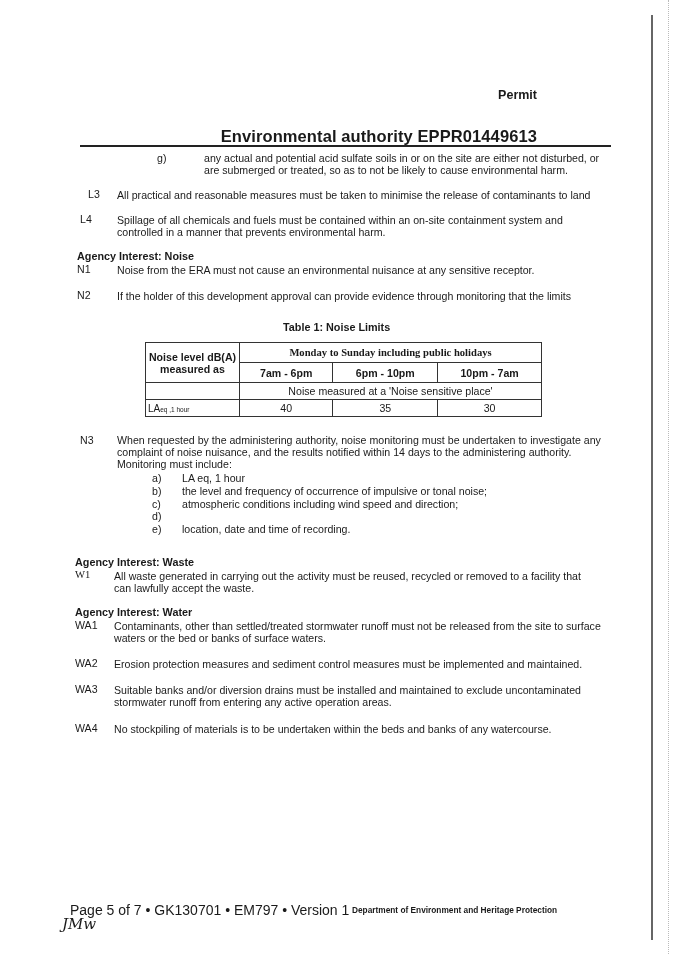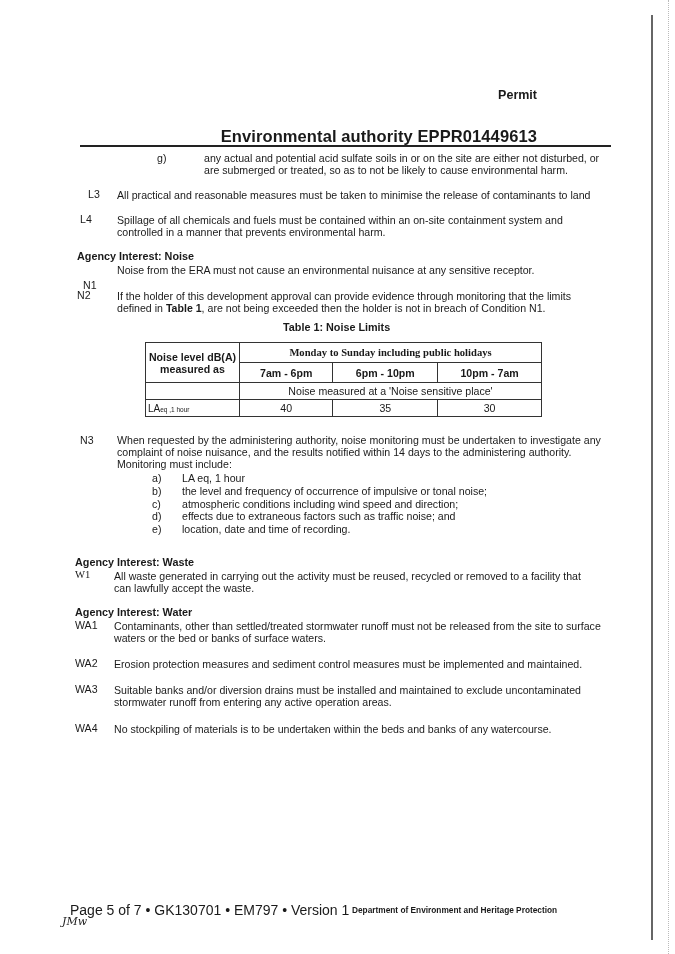--- a/index.html
+++ b/index.html
@@ -15,21 +15,21 @@
   .scan-line { position:absolute; left:651px; top:15px; width:1.5px; height:925px; background:#666; }
   .scan-line2 { position:absolute; left:668px; top:0; width:1px; height:954px; border-left:1px dotted #bbb; }
   table.noise { position:absolute; left:145px; top:342px; width:397px; border-collapse:collapse; font-size:10.6px; }
   table.noise td { border:1px solid #333; text-align:center; padding:0; height:16px; }
   table.noise td.rowhead { text-align:left; padding-left:2px; font-size:10px; }
   table.noise .b { font-weight:bold; }
   table.noise { border:1.5px solid #222; }
   .sub { font-size:6.5px; }
   .footer-l { left:70px; top:902px; font-size:14px; }
   .footer-r { left:352px; top:905px; font-size:8.3px; font-weight:bold; }
-  .sig { left:62px; top:915px; font-size:11px; font-family:"DejaVu Serif", serif; font-style:italic; }
+  .sig { left:62px; top:915px; font-size:15px; font-family:"DejaVu Serif", serif; font-style:italic; }
 </style>
 </head>
 <body>
 
 <div class="page">
   <div class="scan-line"></div>
   <div class="scan-line2"></div>
 
   <div class="abs hdr-permit">Permit</div>
   <div class="abs hdr-title">Environmental authority EPPR01449613</div>
@@ -40,26 +40,25 @@
   <div class="abs txt" style="left:204px; top:164px;">are submerged or treated, so as to not be likely to cause environmental harm.</div>
 
   <div class="code" style="left:88px; top:188px;">L3</div>
   <div class="abs txt" style="left:117px; top:189px;">All practical and reasonable measures must be taken to minimise the release of contaminants to land</div>
 
   <div class="code" style="left:80px; top:213px;">L4</div>
   <div class="abs txt" style="left:117px; top:214px;">Spillage of all chemicals and fuels must be contained within an on-site containment system and</div>
   <div class="abs txt" style="left:117px; top:226px;">controlled in a manner that prevents environmental harm.</div>
 
   <div class="abs heading" style="left:77px; top:250px;">Agency Interest: Noise</div>
-  <div class="code" style="left:83px; top:263px;margin-top:16px;">N1</div>
+  <div class="code" style="left:77px; top:263px;">N1</div>
   <div class="abs txt" style="left:117px; top:264px;">Noise from the ERA must not cause an environmental nuisance at any sensitive receptor.</div>
 
   <div class="code" style="left:77px; top:289px;">N2</div>
   <div class="abs txt" style="left:117px; top:290px;">If the holder of this development approval can provide evidence through monitoring that the limits</div>
-  <div class="abs txt" style="left:117px; top:302px;"><span>defined in </span><b>Table 1</b><span>, are not being exceeded then the holder is not in breach of Condition N1.</span></div>
 
   <div class="abs heading" style="left:283px; top:321px;">Table 1: Noise Limits</div>
 
   <table class="noise">
     <tbody>
         <tr>
       <td rowspan="2" class="b" style="width:93px;">
         <div>Noise level dB(A)</div>
         <div>measured as</div>
       </td>
@@ -88,21 +87,20 @@
   <div class="abs txt" style="left:117px; top:446px;">complaint of noise nuisance, and the results notified within 14 days to the administering authority.</div>
   <div class="abs txt" style="left:117px; top:458px;">Monitoring must include:</div>
 
   <div class="abs txt" style="left:152px; top:472px;">a)</div>
   <div class="abs txt" style="left:182px; top:472px;">LA eq, 1 hour</div>
   <div class="abs txt" style="left:152px; top:485px;">b)</div>
   <div class="abs txt" style="left:182px; top:485px;">the level and frequency of occurrence of impulsive or tonal noise;</div>
   <div class="abs txt" style="left:152px; top:498px;">c)</div>
   <div class="abs txt" style="left:182px; top:498px;">atmospheric conditions including wind speed and direction;</div>
   <div class="abs txt" style="left:152px; top:510px;">d)</div>
-  <div class="abs txt" style="left:182px; top:510px;">effects due to extraneous factors such as traffic noise; and</div>
   <div class="abs txt" style="left:152px; top:523px;">e)</div>
   <div class="abs txt" style="left:182px; top:523px;">location, date and time of recording.</div>
 
   <div class="abs heading" style="left:75px; top:556px;">Agency Interest: Waste</div>
   <div class="code" style="left:75px; top:569px;font-family:Liberation Serif, serif;">W1</div>
   <div class="abs txt" style="left:114px; top:570px;">All waste generated in carrying out the activity must be reused, recycled or removed to a facility that</div>
   <div class="abs txt" style="left:114px; top:582px;">can lawfully accept the waste.</div>
 
   <div class="abs heading" style="left:75px; top:606px;">Agency Interest: Water</div>
   <div class="code" style="left:75px; top:619px;">WA1</div>

